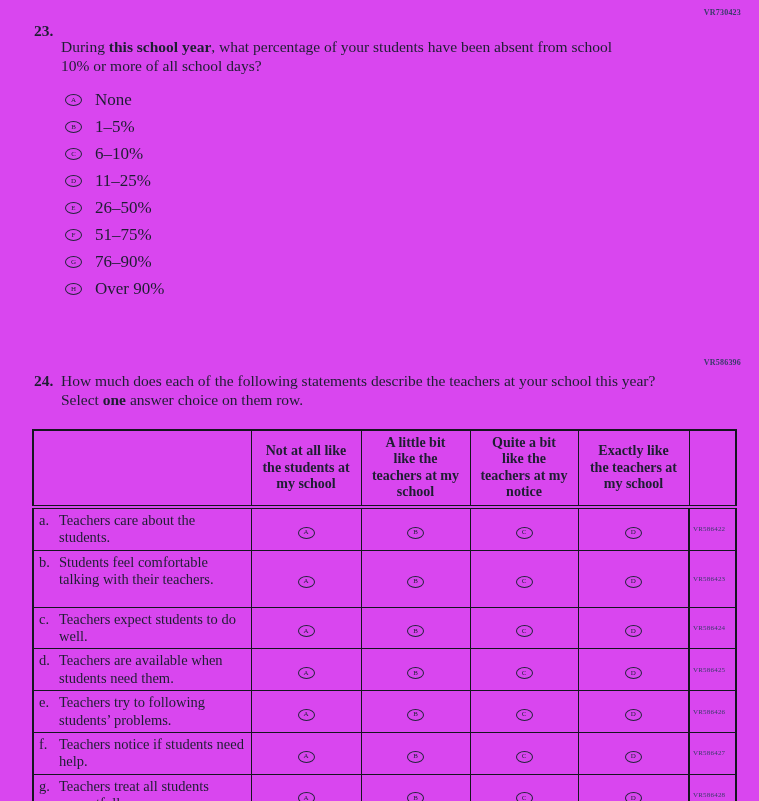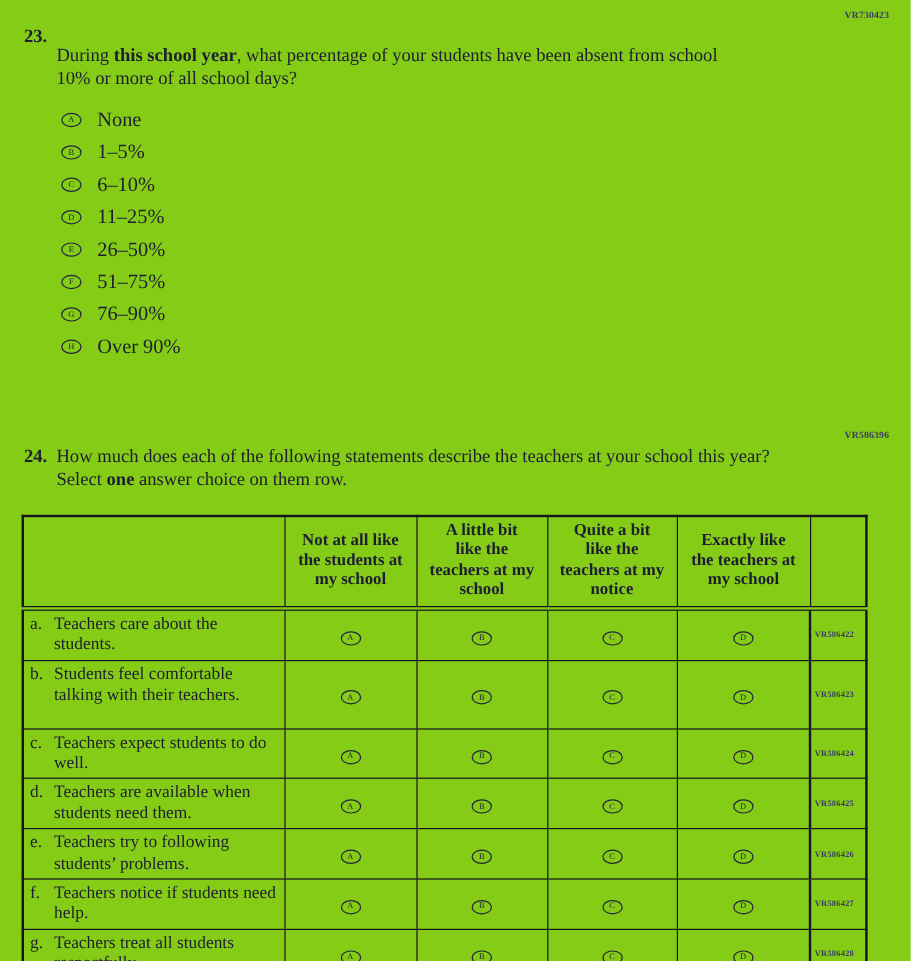--- a/index.html
+++ b/index.html
@@ -1,28 +1,28 @@
 <!DOCTYPE html>
 <html><head>
 <meta charset="utf-8">
 <style>
   * { margin:0; padding:0; box-sizing:border-box; }
   html,body { background:#ffffff; }
   .page {
-    position:relative; width:759px; height:801px; background:#84cc16;
+    position:relative; width:759px; height:801px; background:#d946ef;
     font-family:"Liberation Serif","DejaVu Serif",serif; color:#1e1e32;
     overflow:hidden;
   }
   .vr-code {
     position:absolute; right:18px; font-size:8px; letter-spacing:0.2px;
     color:#3a3a6a; font-weight:bold;
   }
   .vr-q23 { top:8px; }
   .vr-q24 { top:358px; }
-  .qblock { position:absolute; left:20px; }
+  .qblock { position:absolute; left:34px; }
   .q23 { top:22px; }
   .q24 { top:372px; }
   .q-row { display:flex; }
   .q-num { font-weight:bold; font-size:15.5px; width:27px; flex-shrink:0; line-height:1.22; }
   .q-text { font-size:15.5px; line-height:1.22; }
   .q23 .q-text { width:572px;margin-top:16px; }
   .q24 .q-text { width:596px; }
   .options { list-style:none; margin-top:17px; margin-left:31px; }
   .options li { display:flex; align-items:center; margin-bottom:12px; height:15px; }
   .bubble {
@@ -43,21 +43,21 @@
     white-space:pre-line; line-height:1.18; padding:4px 2px; height:75px;
   }
   thead th { border-bottom:4px double #15151f !important; }
   td.stmt { padding:3px 2px 3px 5px; vertical-align:top; }
   .stmt-wrap { display:flex; font-size:14.5px; line-height:1.2; }
   .row-letter { width:20px; flex-shrink:0; }
   .row-text { flex:1;font-family:Liberation Serif, serif; }
   td.choice { text-align:center; vertical-align:middle; }
   td.code {
     border-left:2px solid #15151f !important; font-size:7px; color:#3a3a6a;
-    font-weight:bold; vertical-align:middle; padding-left:3px; letter-spacing:0.2px;
+    font-weight:normal; vertical-align:middle; padding-left:3px; letter-spacing:0.2px;
   }
   tr.r { height:38px; }
   tr.r-tall { height:57px; }
 </style>
 </head>
 <body>
 
 <div class="page">
 
   <div class="vr-code vr-q23">VR730423</div>

